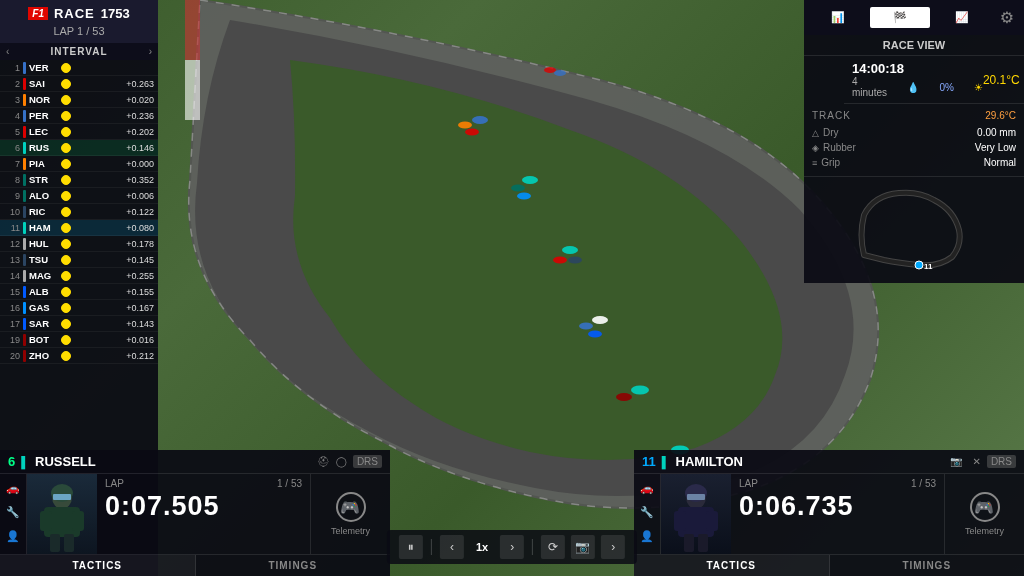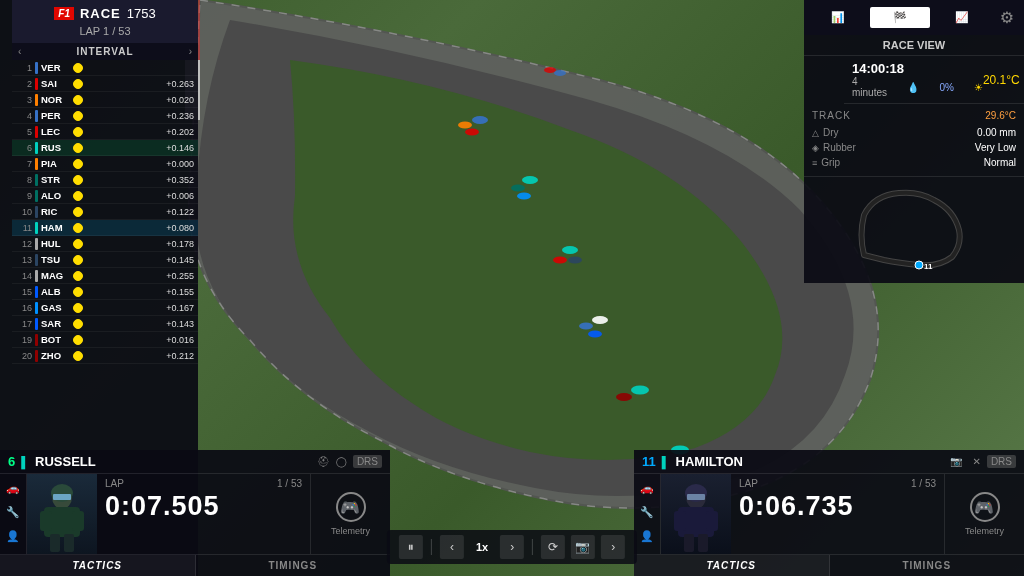--- a/index.html
+++ b/index.html
@@ -18,25 +18,24 @@
       position: absolute;
       top: 0; left: 0; right: 0; bottom: 0;
       background: linear-gradient(135deg, #3a5a2a 0%, #4a6a3a 30%, #3a5a2a 60%, #5a7a4a 100%);
       z-index: 0;
     }
 
     
     .timing-panel {
       position: absolute;
       top: 0; left: 0;
-      width: 198px;
+      width: 158px;
       background: rgba(10,10,20,0.92);
       z-index: 10;
       bottom: 0;
-      padding-left: 12px;
     }
 
     .timing-header {
       background: #1a1a2e;
       padding: 4px 6px;
       display: flex;
       flex-direction: column;
     }
 
     .race-title-row {
@@ -58,21 +57,21 @@
 
     .race-label {
       font-size: 13px;
       font-weight: bold;
       letter-spacing: 1px;
       color: #fff;
     }
 
     .race-number {
       font-size: 13px;
-      font-weight: normal;
+      font-weight: bold;
       color: #fff;
     }
 
     .lap-row {
       display: flex;
       align-items: center;
       justify-content: center;
       font-size: 11px;
       color: #aaa;
       padding: 2px 0;
@@ -440,21 +439,21 @@
       text-align: center;
       font-size: 10px;
       font-weight: bold;
       color: #888;
       cursor: pointer;
       border-right: 1px solid rgba(255,255,255,0.1);
       letter-spacing: 1px;
     }
 
     .panel-tab:last-child { border-right: none; }
-    .panel-tab.active { color: #fff; background: rgba(255,255,255,0.05); font-style: italic; }
+    .panel-tab.active { color: #fff; background: rgba(255,255,255,0.05); }
 
     
     .media-controls {
       position: absolute;
       bottom: 12px;
       left: 50%;
       transform: translateX(-50%);
       display: flex;
       align-items: center;
       gap: 6px;

